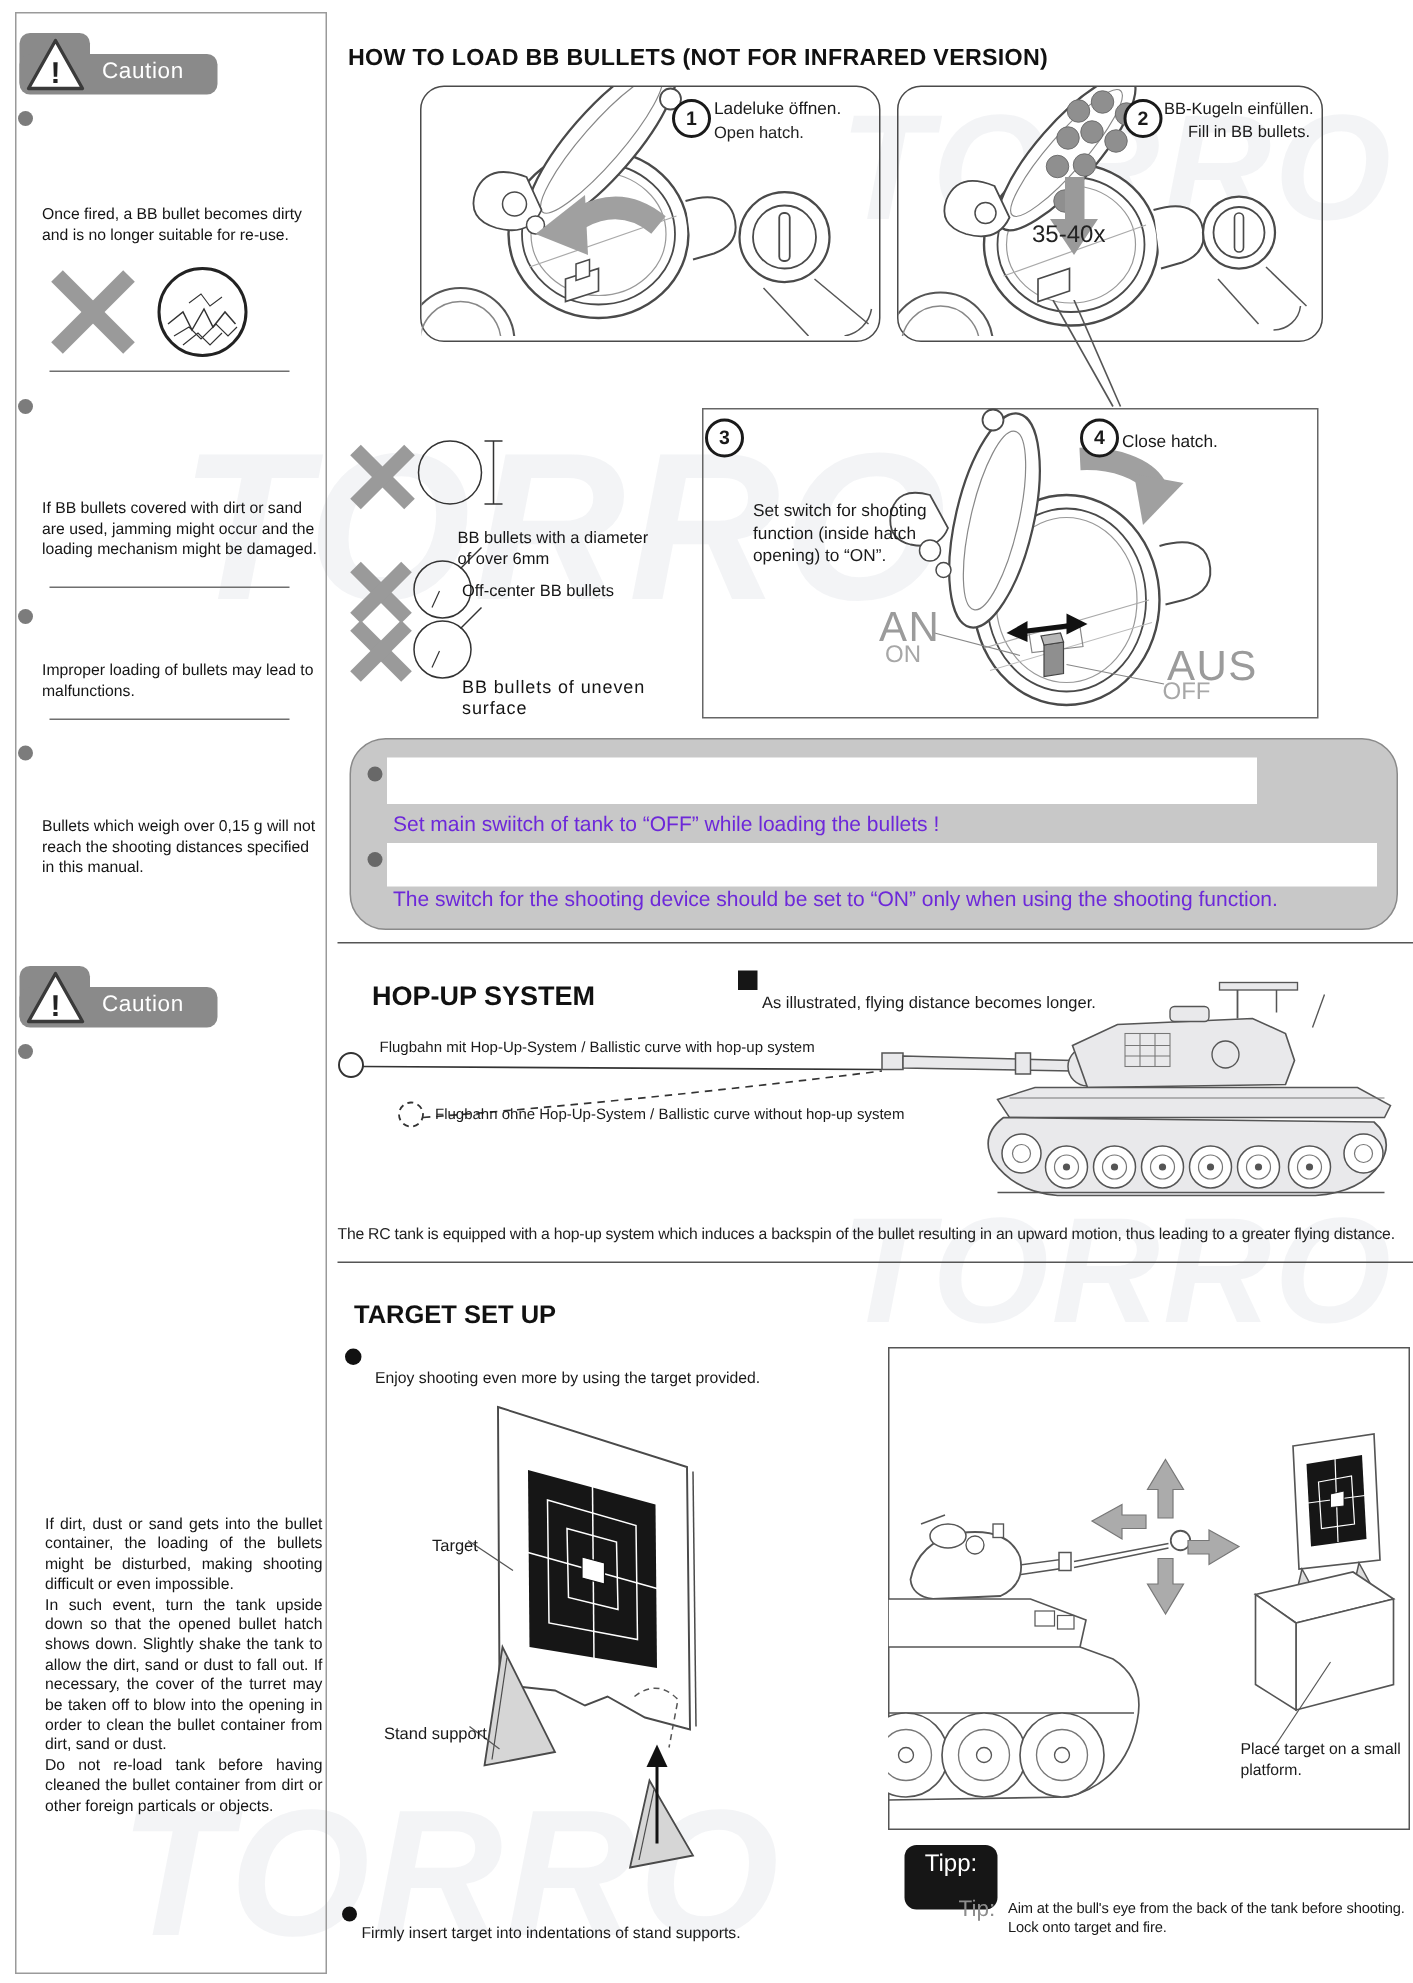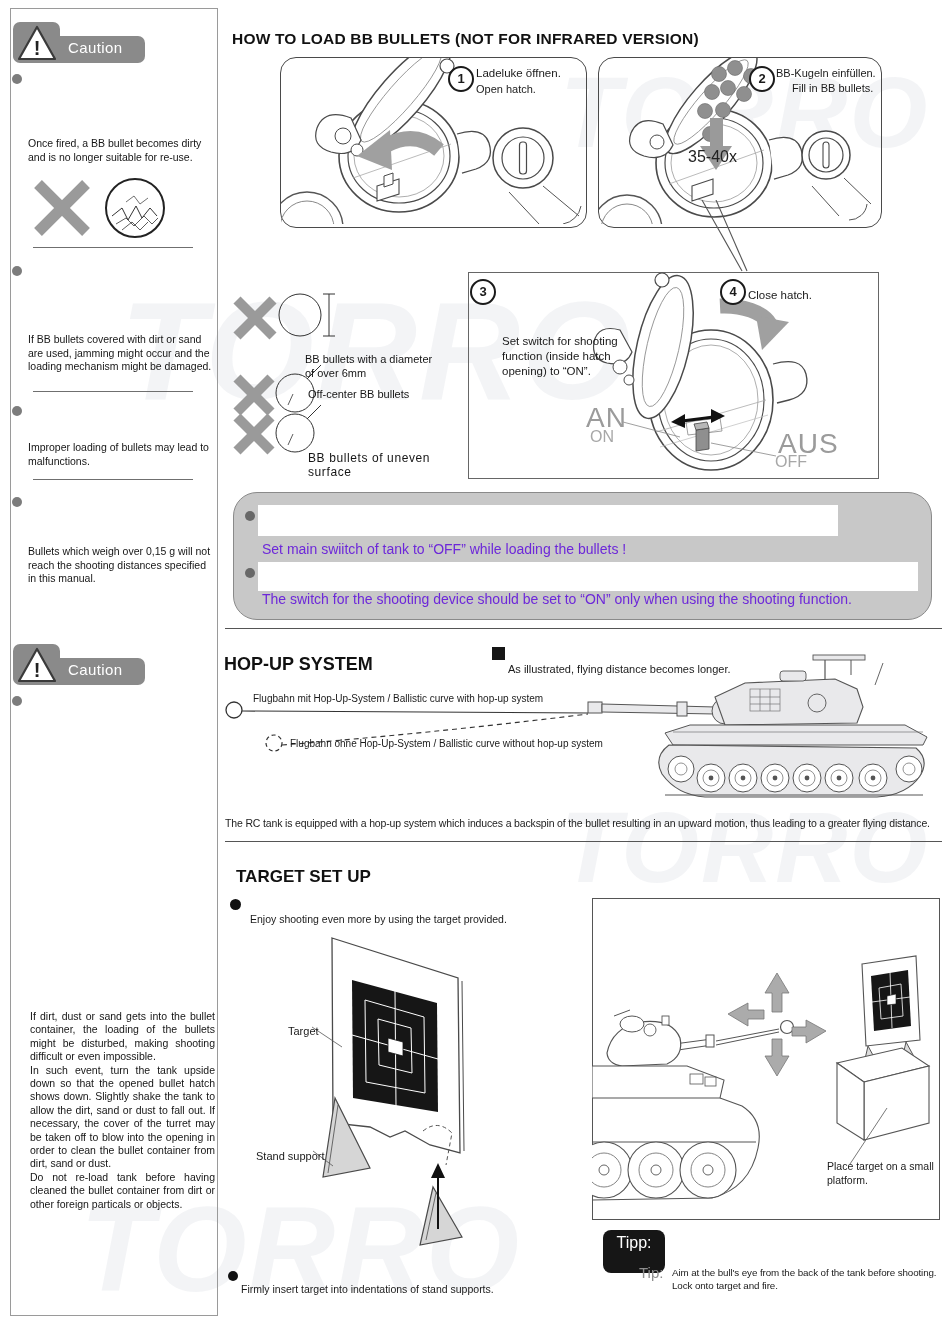--- a/index.html
+++ b/index.html
@@ -79,21 +79,21 @@
   .wstrip{position:absolute;background:#fff;}
   #wr1{left:258px;top:505px;width:580px;height:31px;}
   #wr2{left:258px;top:562px;width:660px;height:29px;}
   .ntext{position:absolute;color:#6d28d9;font-size:14px;white-space:nowrap;}
   #nt1{left:262px;top:541px;}
   #nt2{left:262px;top:591px;}
   .hdiv{position:absolute;left:225px;width:717px;border-top:1.5px solid #555;}
   #hdv1{top:628px;}#hdv2{top:841px;}
   
   #hsq{left:492px;top:647px;width:13px;height:13px;background:#161616;}
-  #htitle{left:224px;top:654px;font-size:18px;font-weight:bold;color:#111;}
+  #htitle{left:248px;top:654px;font-size:18px;font-weight:bold;color:#111;}
   #hnote{left:508px;top:663px;font-size:11px;}
   #hlblw{left:253px;top:693px;font-size:10px;}
   #hlblwo{left:290px;top:738px;font-size:10px;}
   #trajsvg{left:225px;top:688px;}
   #tanksvg{left:585px;top:645px;}
   #hdesc{left:225px;top:817px;font-size:10.5px;letter-spacing:-0.15px;white-space:nowrap;color:#222;}
   
   #ttitle{left:236px;top:867px;font-size:17px;font-weight:bold;color:#111;}
   #tdot{left:230px;top:899px;width:11px;height:11px;border-radius:50%;background:#111;}
   #tintro{left:250px;top:913px;font-size:10.5px;}

